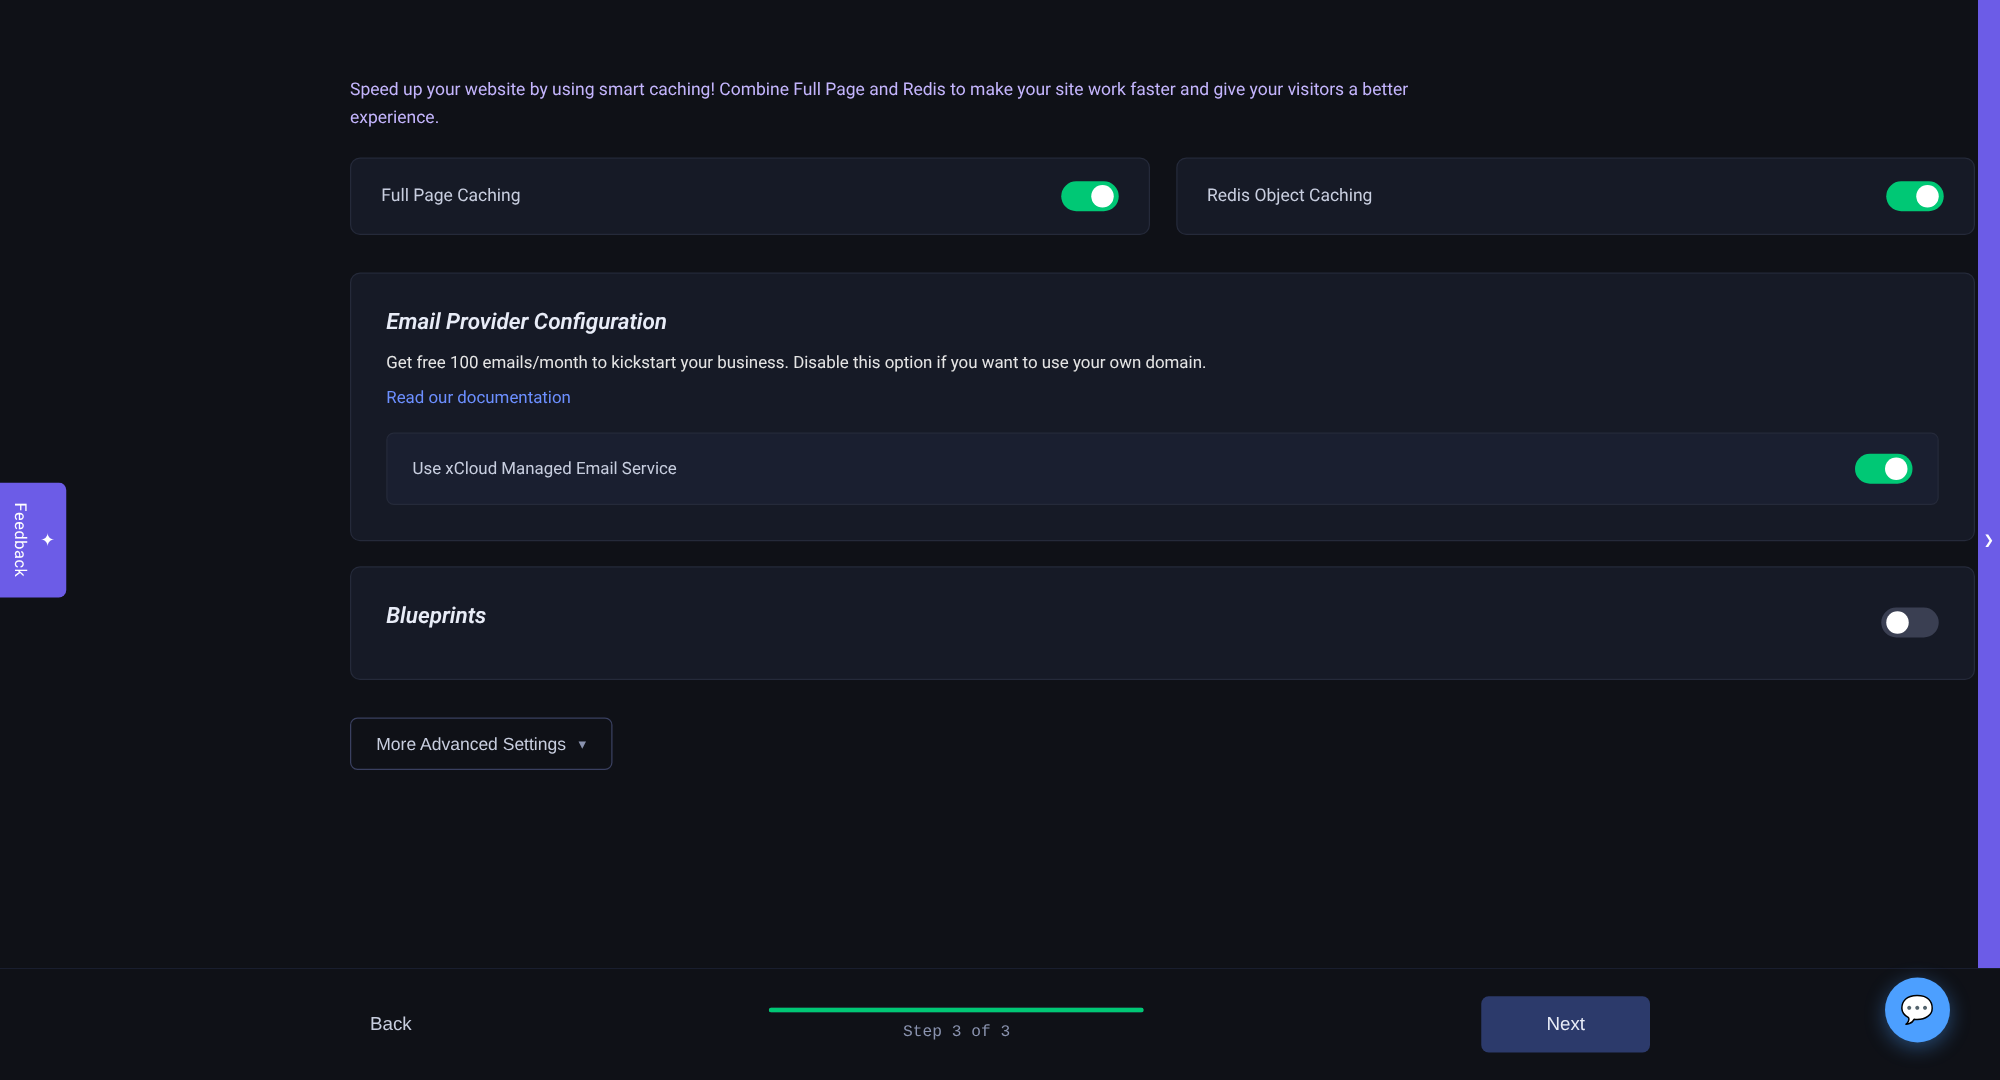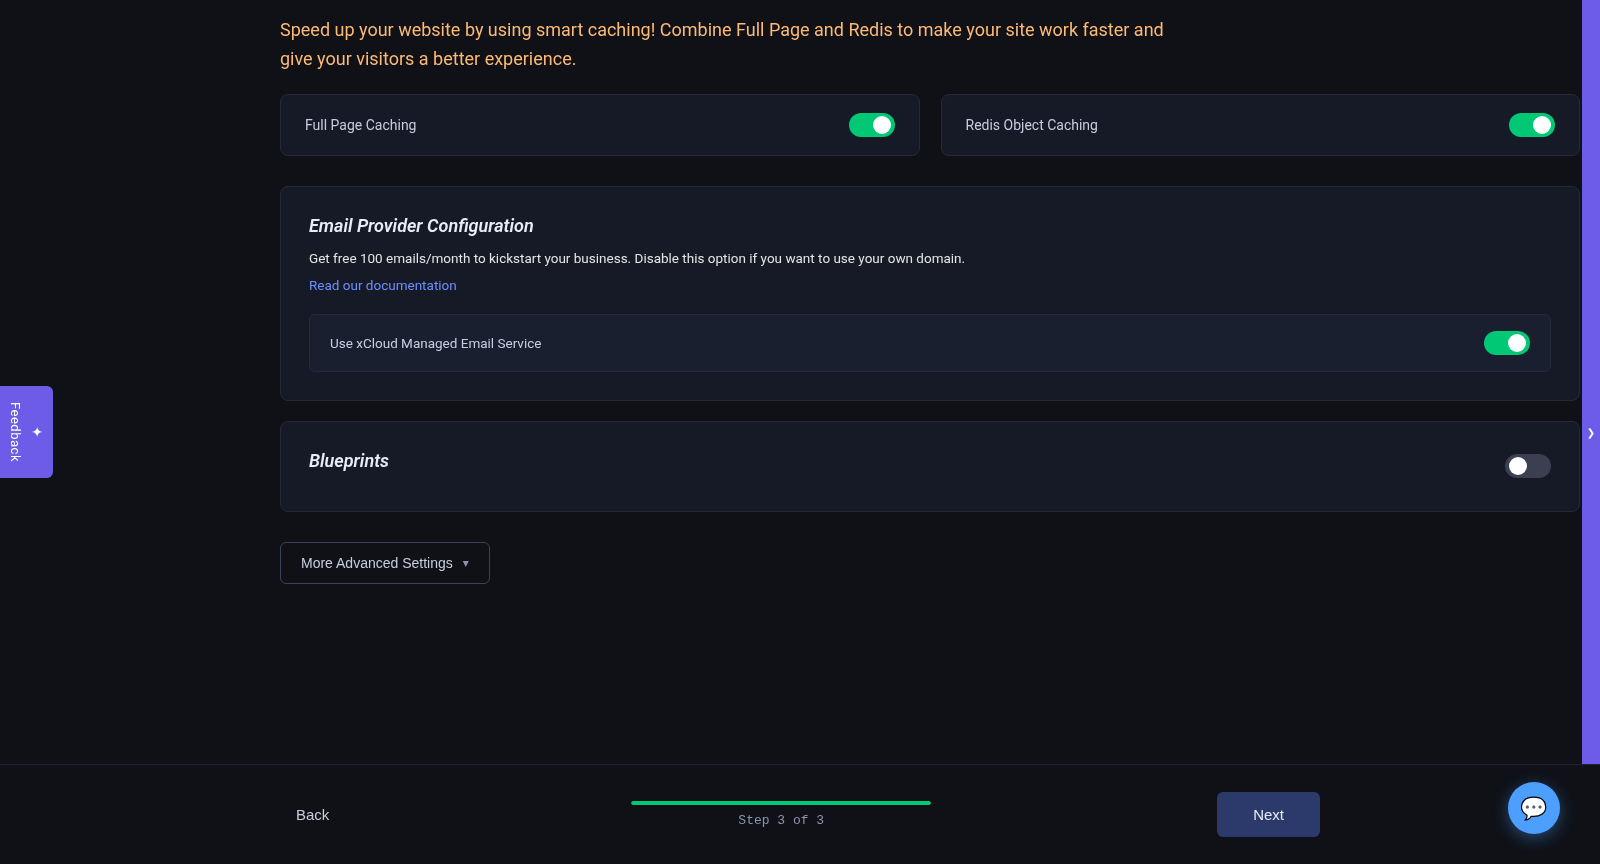--- a/index.html
+++ b/index.html
@@ -59,24 +59,25 @@
     
     .main-content {
       margin-left: 280px;
       margin-right: 20px;
       padding: 0 0 120px 0;
     }
 
     
     .top-description {
       padding: 16px 0 20px 0;
-      font-size: 18px;
-      color: #fdba74;
+      font-size: 14px;
+      color: #c4b5fd;
       line-height: 1.6;
       max-width: 900px;
+      margin-top: 45px;
     }
 
     
     .caching-row {
       display: flex;
       gap: 21px;
       margin-bottom: 30px;
     }
     .toggle-card {
       flex: 1;
@@ -198,21 +199,21 @@
       font-size: 12px;
       color: #8a93af;
     }
 
     
     .bottom-bar {
       position: fixed;
       bottom: 0;
       left: 0;
       right: 0;
-      height: 100px;
+      height: 90px;
       background: #0f1117;
       border-top: 1px solid #1e2338;
       display: flex;
       align-items: center;
       justify-content: space-between;
       padding: 0 280px 0 280px;
     }
 
     .back-btn {
       background: transparent;
@@ -246,21 +247,21 @@
     .step-text {
       font-size: 13px;
       color: #8a93af;
     }
 
     .next-btn {
       background: #2c3a6b;
       color: #e8ecf7;
       border: none;
       border-radius: 6px;
-      padding: 14px 36px;
+      padding: 14px 52px;
       font-size: 15px;
       font-weight: 500;
       cursor: pointer;
     }
 
     
     .chat-widget {
       position: fixed;
       bottom: 30px;
       right: 40px;

